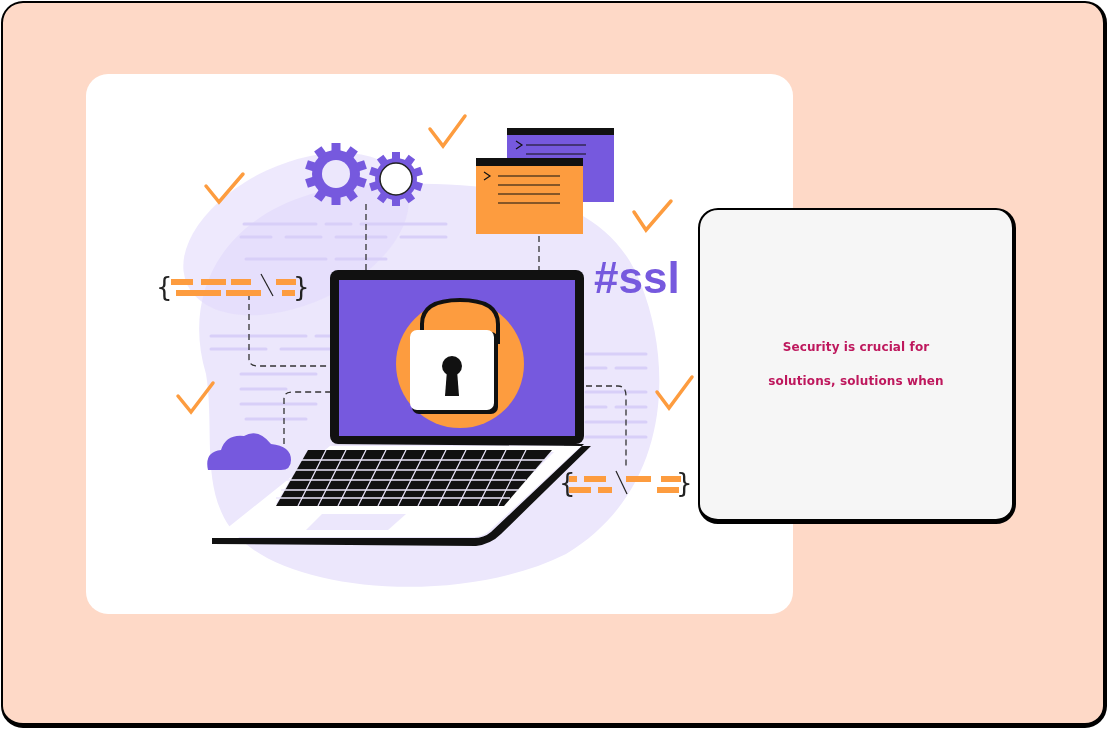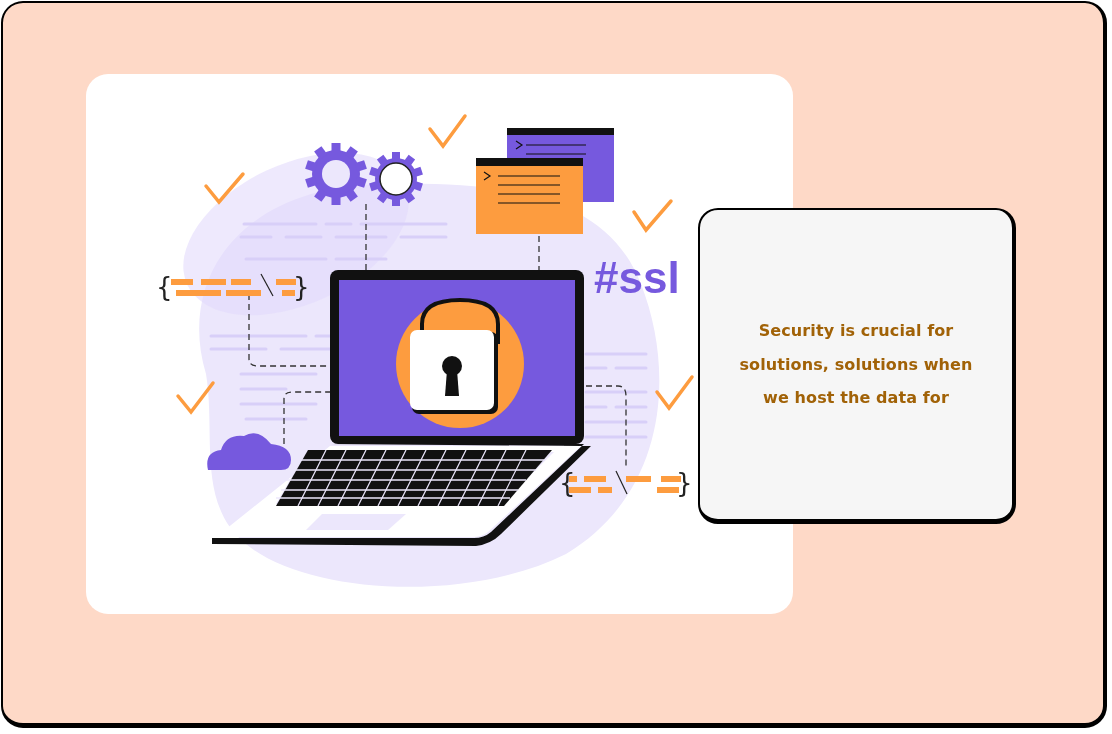--- a/index.html
+++ b/index.html
@@ -14,21 +14,21 @@
     background: #ffffff; border-radius: 22px; overflow: hidden;
   }
   .image-card svg { position: absolute; left: 0; top: 0; }
   .text-card {
     position: absolute; left: 698px; top: 208px; width: 318px; height: 316px;
     background: #f6f6f6; border: 2px solid #000; border-right-width: 4px; border-bottom-width: 5px;
     border-radius: 20px; box-sizing: border-box;
     display: flex; align-items: center; justify-content: center;
   }
   .text-card p {
-    margin: 0; text-align: center; color: #a16207; font-size: 16px; line-height: 33.5px;
+    margin: 0; text-align: center; color: #be185d; font-size: 12px; line-height: 33.5px;
     font-weight: bold; letter-spacing: 0.1px; width: 290px;
     font-family: "DejaVu Sans", sans-serif;
   }
   .text-card p span { display: block; white-space: nowrap; }
   .ssl-text { font-family: "Liberation Sans", sans-serif; font-weight: bold; }
 </style>
 </head>
 <body>
 
 <div class="frame"></div>
@@ -210,15 +210,14 @@
       <circle cx="366" cy="292" r="10" fill="#111"></circle>
       <path d="M361 296 L371 296 L373 322 L359 322 Z" fill="#111"></path>
     </g>
   </svg>
 </div>
 
 <div class="text-card">
   <p>
     <span>Security is crucial for</span>
     <span>solutions, solutions when</span>
-    <span>we host the data for</span>
   </p>
 </div>
 
 </body></html>

